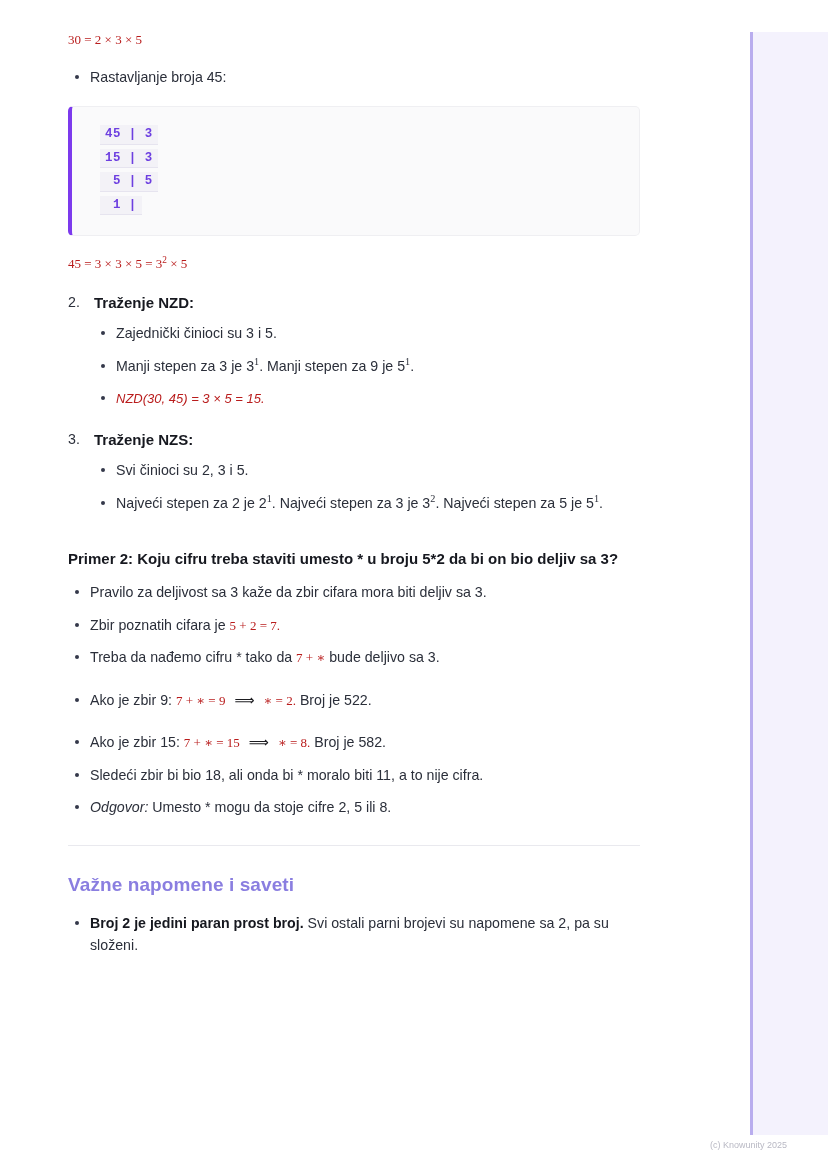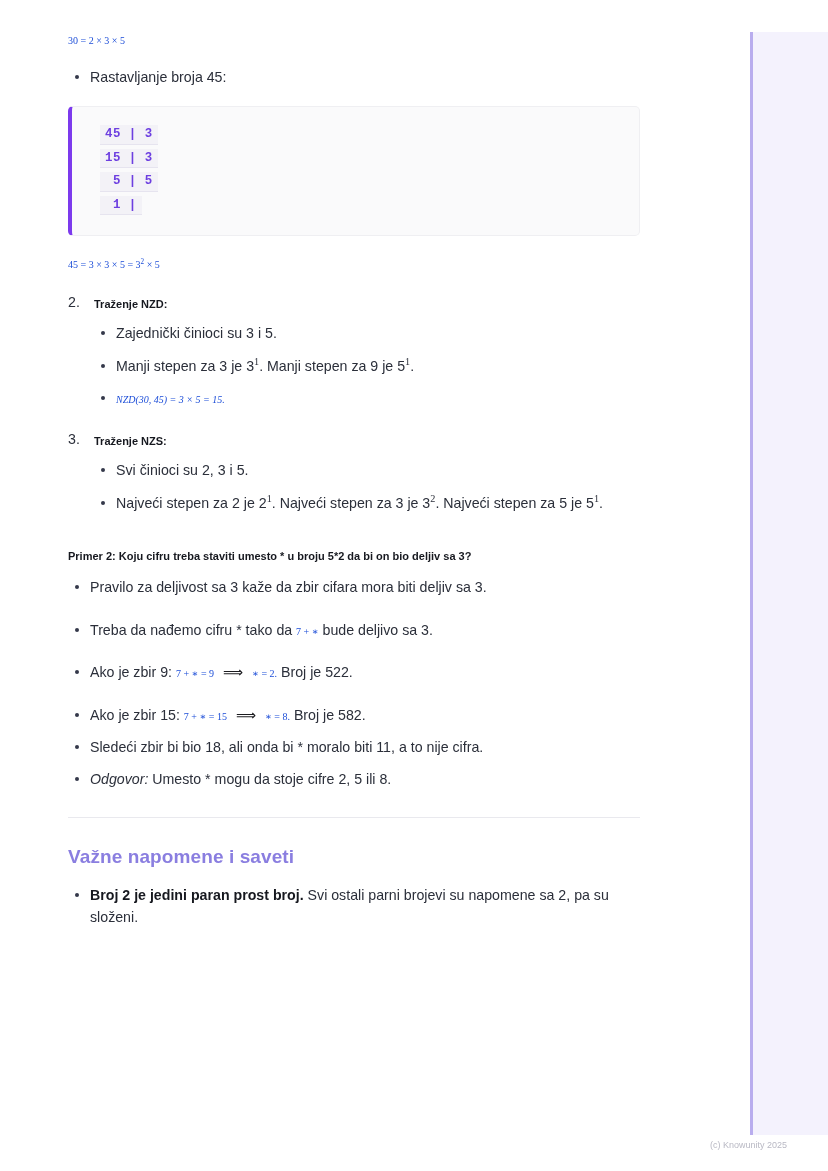--- a/index.html
+++ b/index.html
@@ -41,25 +41,25 @@
     left: 0;
     width: 700px;
     height: 1171px;
     box-sizing: border-box;
     padding: 30px 60px 0 68px;
   }
 
   
   .math {
     font-family: "Liberation Serif", "DejaVu Serif", serif;
-    font-size: 10px;
-    color: #1d4ed8;
+    font-size: 13px;
+    color: #b91c1c;
     white-space: nowrap;
   }
-  .mi { font-family: Liberation Serif, serif; font-style: italic; }
+  .mi { font-family: Liberation Sans, sans-serif; font-style: italic; }
   sup.exp {
     font-size: 0.72em;
     vertical-align: super;
     line-height: 0;
     font-family: "Liberation Serif", serif;
     font-style: normal;
   }
   .arrow {
     display: inline-block;
     padding: 0 9px;
@@ -102,21 +102,21 @@
   }
   ol.steps > li > .step-num {
     position: absolute;
     left: 0;
     top: 0;
     font-size: 14.2px;
     color: #2b2f3a;
   }
   .step-title {
     font-weight: bold;
-    font-size: 11px;
+    font-size: 15px;
     color: #16181f;
   }
 
   
   .codeblock {
     position: relative;
     margin: 18px 0 18px 0;
     background: #fafafb;
     border: 1px solid #efeff2;
     border-radius: 5px;
@@ -254,20 +254,23 @@
 
   <div class="step-title">Primer 2: Koju cifru treba staviti umesto * u broju 5*2 da bi on bio deljiv sa 3?</div>
 
   <div class="sp-14"></div>
 
   <ul class="bullets">
     <li>
       <span>Pravilo za deljivost sa 3 kaže da zbir cifara mora biti deljiv sa 3.</span>
     </li>
     <div class="sp-10"></div>
+    <li>
+      <span><span>Zbir poznatih cifara je </span><span class="math">5 + 2 = 7.</span></span>
+    </li>
     <div class="sp-10"></div>
     <li>
       <span><span>Treba da nađemo cifru * tako da </span><span class="math">7 + ∗</span><span> bude deljivo sa 3.</span></span>
     </li>
     <div class="sp-10"></div>
     <div class="sp-10"></div>
     <li>
       <span><span>Ako je zbir 9: </span><span class="math">7 + ∗ = 9</span><span class="arrow">⟹</span><span class="math">∗ = 2.</span><span> Broj je 522.</span></span>
     </li>
     <div class="sp-10"></div>

